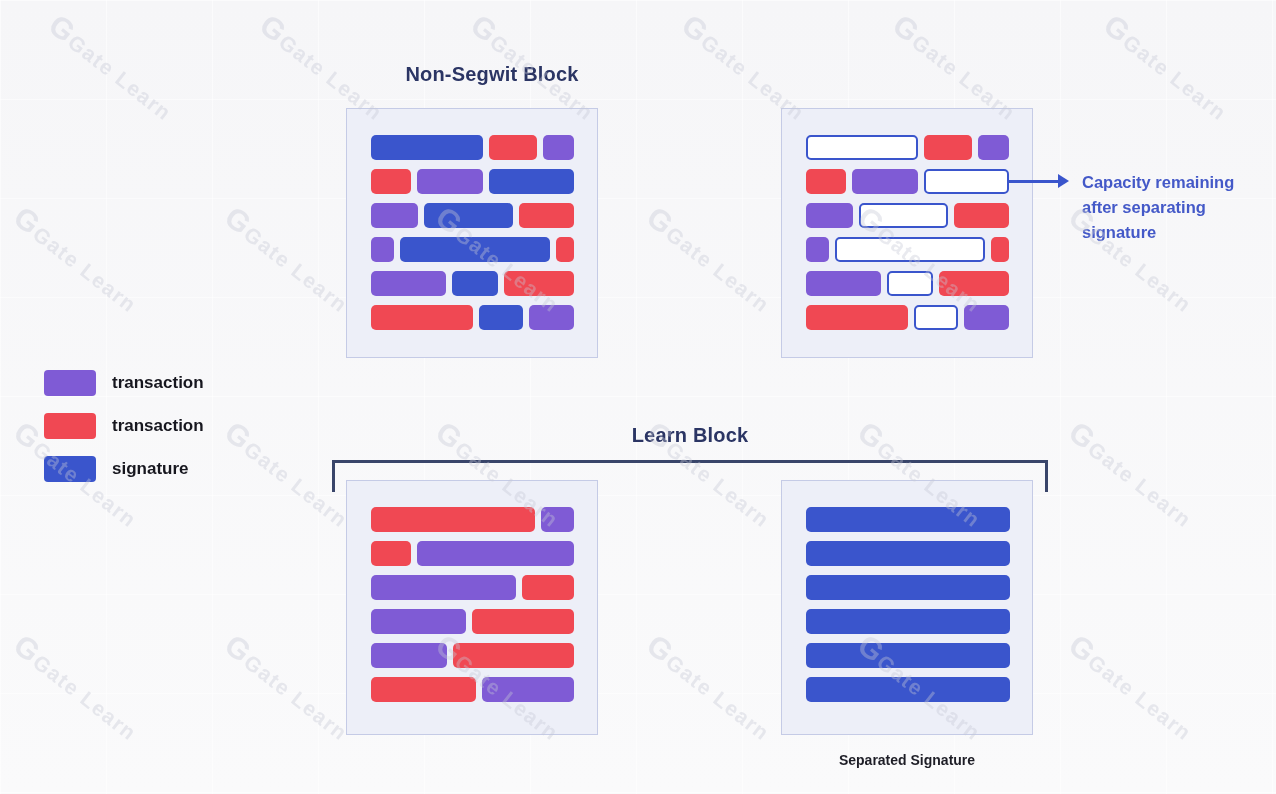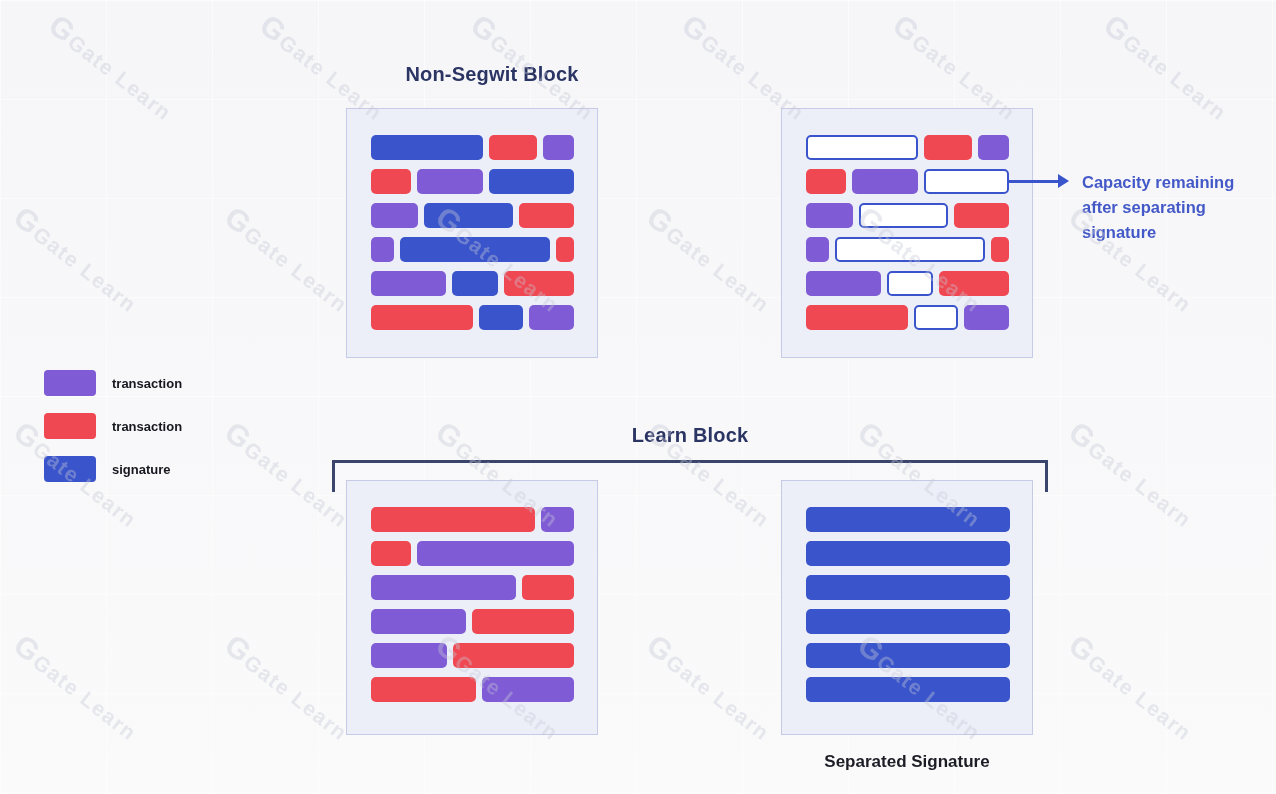--- a/index.html
+++ b/index.html
@@ -40,21 +40,21 @@
     background:#edeff8;border:1px solid #c5cbe6;
     padding:26px 24px;display:flex;flex-direction:column;gap:9px;
   }
   .bar-row{display:flex;gap:6px;height:25px;}
   .bar{height:25px;border-radius:5px;box-sizing:border-box;flex:0 0 auto;}
 
   
   .legend{position:absolute;left:44px;top:370px;}
   .legend-row{display:flex;align-items:center;height:26px;margin-bottom:17px;}
   .legend-swatch{width:52px;height:26px;border-radius:4px;flex:0 0 auto;}
-  .legend-label{margin-left:16px;font-size:13px;font-weight:700;color:#17171f;}
+  .legend-label{margin-left:16px;font-size:17px;font-weight:700;color:#17171f;}
 
   
   .arrow-line{position:absolute;left:1008px;top:180px;width:52px;height:3px;background:#3a55cc;}
   .arrow-head{
     position:absolute;left:1058px;top:174px;width:0;height:0;
     border-top:7px solid transparent;border-bottom:7px solid transparent;
     border-left:11px solid #3a55cc;
   }
   .annotation{
     position:absolute;left:1082px;top:170px;width:200px;
@@ -63,21 +63,21 @@
 
   
   .bracket{
     position:absolute;left:332px;top:460px;width:716px;height:32px;
     border-top:3px solid #39456a;border-left:3px solid #39456a;border-right:3px solid #39456a;
     box-sizing:border-box;
   }
 
   .separated-label{
     position:absolute;left:781px;top:752px;width:252px;text-align:center;
-    font-size:17px;font-weight:600;color:#1d1d26;
+    font-size:14px;font-weight:600;color:#1d1d26;
   }
 </style>
 </head>
 <body>
 
 <div class="canvas">
 
   <div class="block-title" style="left:366px;top:63px;width:252px;">Non-Segwit Block</div>
   <div class="block-box" style="left:346px;top:108px;height:250px;">
       <div class="bar-row">

